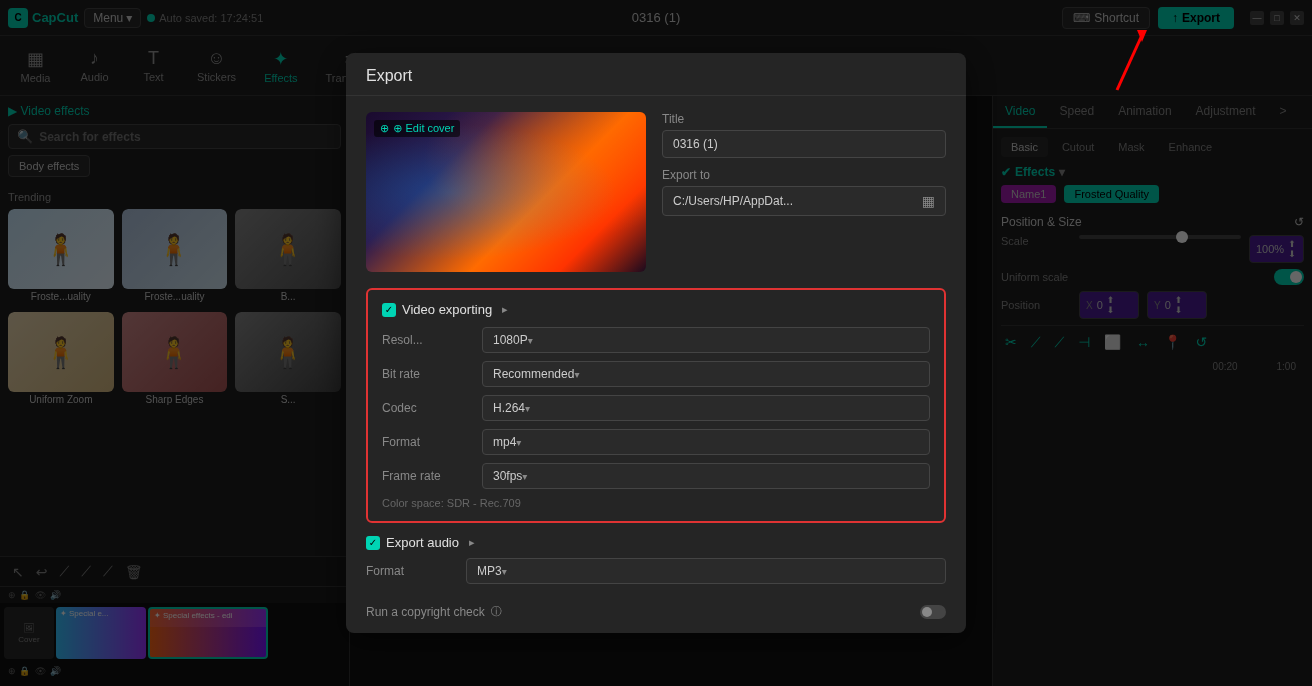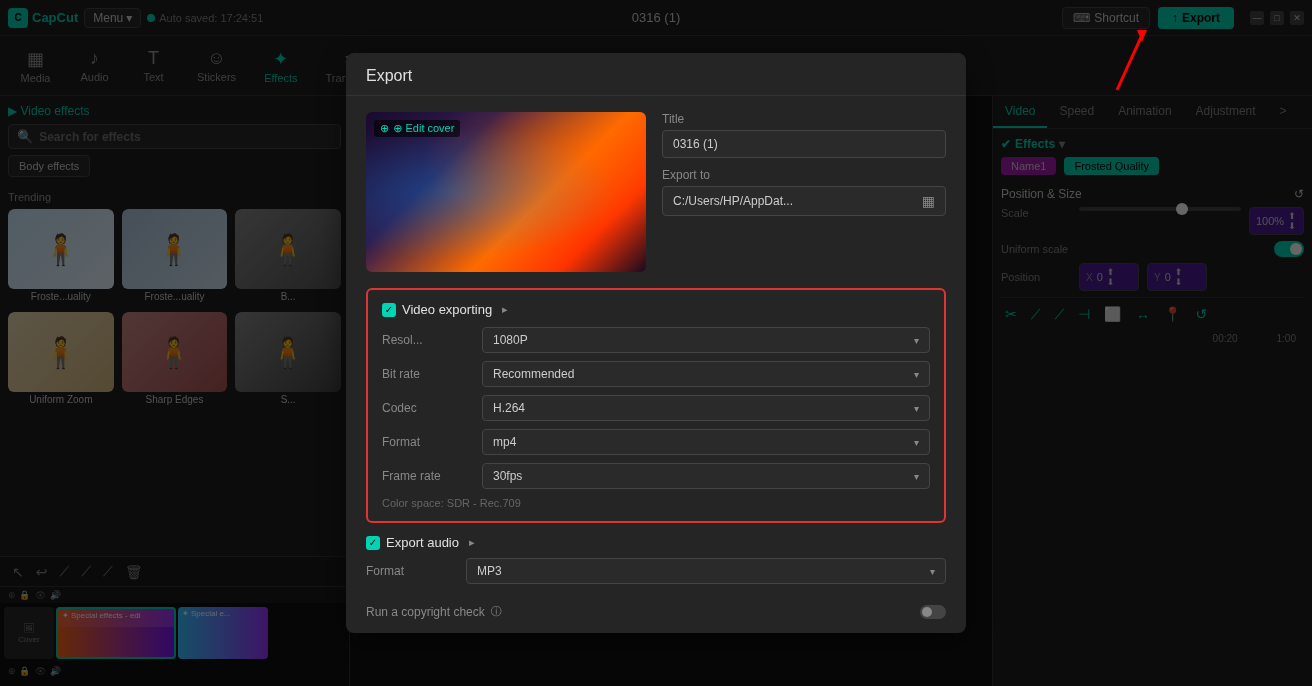--- a/index.html
+++ b/index.html
@@ -189,21 +189,21 @@
     }
     .export-section-header {
       display: flex; align-items: center; gap: 6px; margin-bottom: 10px; font-size: 13px; color: #e0e0e0; font-weight: 500;
     }
     .checkbox-teal { width: 14px; height: 14px; background: #00d4b4; border-radius: 3px; display: flex; align-items: center; justify-content: center; color: #000; font-size: 10px; }
     .info-icon { color: #888; font-size: 11px; margin-left: 4px; }
     .setting-row { display: flex; align-items: center; margin-bottom: 8px; }
     .setting-label { width: 100px; font-size: 12px; color: #888; }
     .setting-select {
       flex: 1; background: #2a2a2a; border: 1px solid #444; border-radius: 4px;
-      padding: 5px 10px; color: #ccc; font-size: 12px; display: flex; align-items: center; justify-content: space-between;
+      padding: 5px 10px; color: #ccc; font-size: 12px; display: flex; align-items: center; 
       cursor: pointer;
     }
     .select-arrow { color: #888; font-size: 10px; }
     .color-space-note { font-size: 11px; color: #666; margin-top: 4px; }
 
     
     .audio-section { margin-bottom: 12px; }
     .audio-header { display: flex; align-items: center; gap: 6px; margin-bottom: 8px; font-size: 13px; color: #e0e0e0; }
 
     
@@ -347,26 +347,26 @@
         <span style="font-size: 9px; color: #666;">⊕</span>
         <span style="font-size: 9px; color: #666; margin-left: 4px;">🔒</span>
         <span style="font-size: 9px; color: #666; margin-left: 4px;">👁</span>
         <span style="font-size: 9px; color: #666; margin-left: 4px;">🔊</span>
       </div>
       <div style="height: 60px; display: flex; align-items: center; padding: 0 4px; gap: 2px; overflow: hidden;">
         <div style="width: 50px; height: 52px; background: #2a2a2a; border-radius: 4px; display: flex; flex-direction: column; align-items: center; justify-content: center; flex-shrink: 0;">
           <span style="font-size: 9px; color: #888;">🖼</span>
           <span style="font-size: 8px; color: #888; margin-top: 2px;">Cover</span>
         </div>
+        <div style="width: 90px; height: 52px; background: linear-gradient(to right, #35c5ff, #9b35ff); border-radius: 4px; position: relative; flex-shrink: 0;">
+          <span style="position:absolute; top:2px; left:4px; font-size: 8px; color: #fff; white-space: nowrap;">✦ Special e...</span>
+        </div>
         <div style="width: 120px; height: 52px; background: linear-gradient(to right, #ff6b35, #9b35ff); border-radius: 4px; border: 2px solid #00d4b4; position: relative; flex-shrink: 0;">
           <span style="position:absolute; top:2px; left:4px; font-size: 8px; color: #fff; white-space: nowrap;">✦ Special effects - edi</span>
           <div style="position:absolute; bottom: 0; left: 0; right:0; height: 30px; background: linear-gradient(to right, rgba(255,100,0,0.6), rgba(100,0,255,0.6)); border-radius: 0 0 2px 2px;"></div>
-        </div>
-        <div style="width: 90px; height: 52px; background: linear-gradient(to right, #35c5ff, #9b35ff); border-radius: 4px; position: relative; flex-shrink: 0;">
-          <span style="position:absolute; top:2px; left:4px; font-size: 8px; color: #fff; white-space: nowrap;">✦ Special e...</span>
         </div>
       </div>
       <div style="display: flex; align-items: center; padding: 0 8px; gap: 4px; height: 16px;">
         <span style="font-size: 9px; color: #666;">⊕</span>
         <span style="font-size: 9px; color: #666;">🔒</span>
         <span style="font-size: 9px; color: #666;">👁</span>
         <span style="font-size: 9px; color: #666;">🔊</span>
       </div>
     </div>
   </div>
@@ -377,20 +377,26 @@
 
   <div class="right-panel">
     <div class="right-tabs">
       <div class="right-tab active">Video</div>
       <div class="right-tab">Speed</div>
       <div class="right-tab">Animation</div>
       <div class="right-tab">Adjustment</div>
       <div class="right-tab">&gt;</div>
     </div>
     <div class="right-content">
+      <div class="sub-tabs">
+        <div class="sub-tab active">Basic</div>
+        <div class="sub-tab">Cutout</div>
+        <div class="sub-tab">Mask</div>
+        <div class="sub-tab">Enhance</div>
+      </div>
       <div class="section-label">
         <span style="color:#00d4b4;">✔</span>
         <span>Effects</span>
         <span style="color:#888;">▾</span>
       </div>
       <div class="effect-names">
         <div class="effect-name-btn inactive">Name1</div>
         <div class="effect-name-btn active">Frosted Quality</div>
       </div>
       <div class="pos-size-label">

